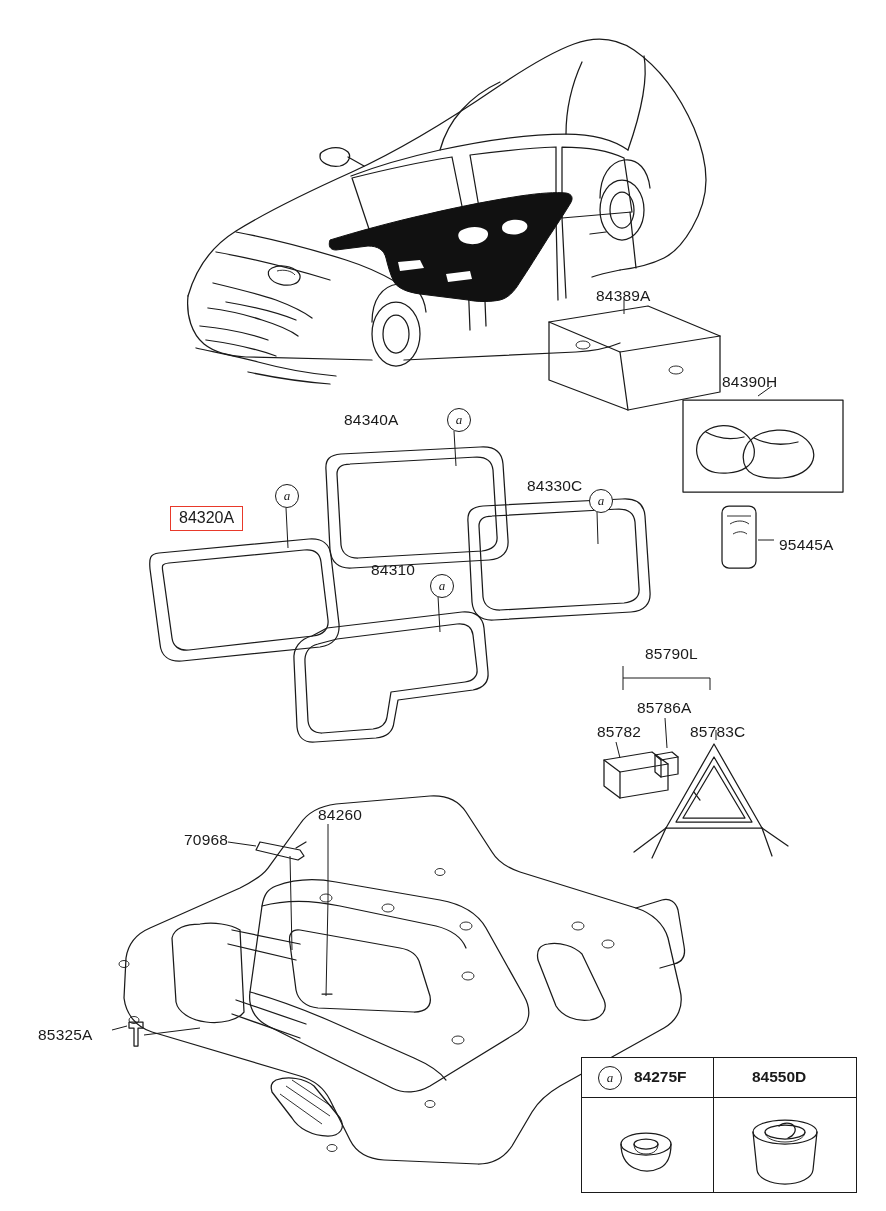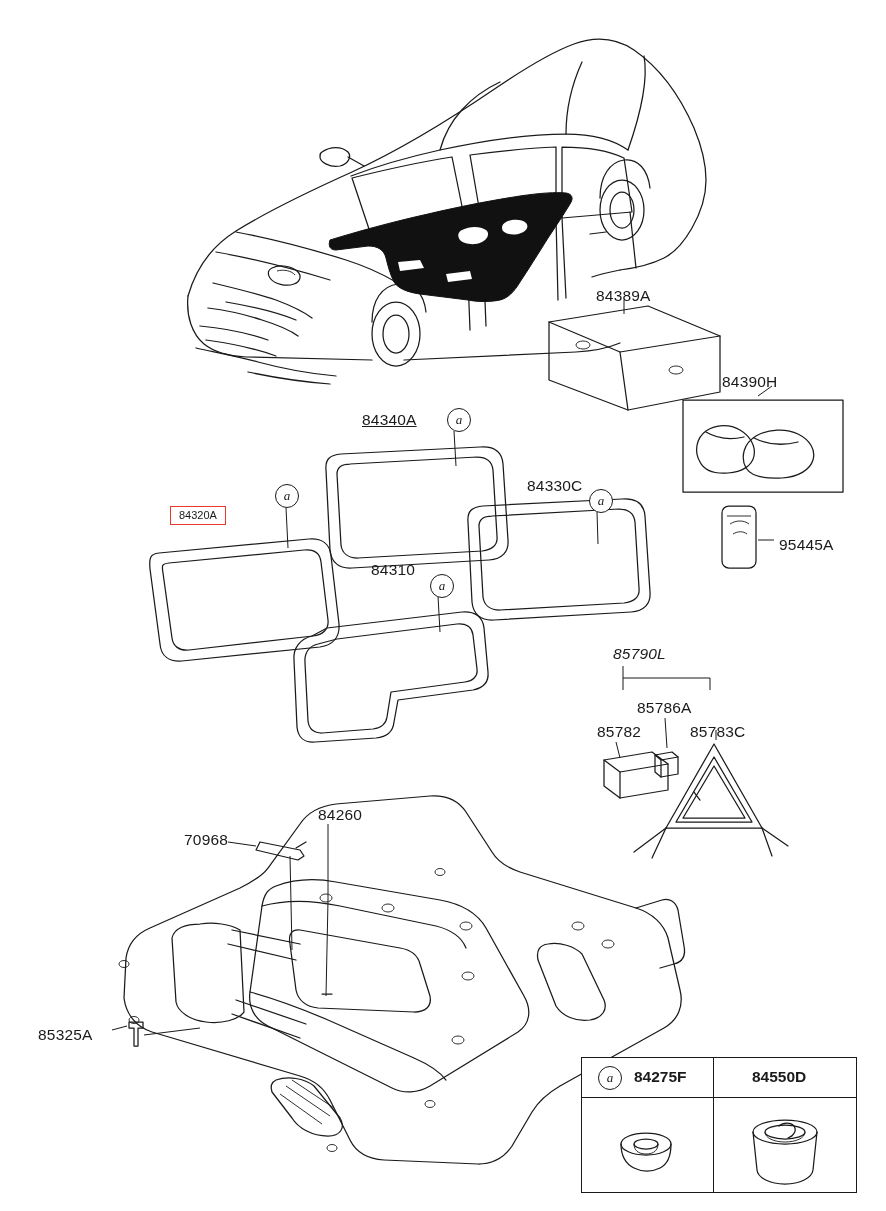--- a/index.html
+++ b/index.html
@@ -20,21 +20,21 @@
   .lbl {
     position: absolute;
     font-size: 15.5px;
     color: #1a1a1a;
     letter-spacing: 0.2px;
     white-space: nowrap;
     font-family: "Liberation Sans", sans-serif;
   }
   .lbl-hl {
     position: absolute;
-    font-size: 11px;
+    font-size: 16px;
     color: #1a1a1a;
     white-space: nowrap;
     border: 1.6px solid #e8392a;
     padding: 2px 8px 3px 8px;
     background: #ffffff;
     font-family: "Liberation Sans", sans-serif;
   }
   .callout {
     position: absolute;
     width: 22px;
@@ -329,25 +329,25 @@
       <path class="ln" d="M129 1022 L 143 1022 L 143 1028 L 138 1028 L 138 1046 L 134 1046 L 134 1028 L 129 1028 Z"></path>
       <path class="lead" d="M112 1030 L 127 1026"></path>
       <path class="lead" d="M144 1035 L 200 1028"></path>
     </g>
 
   </svg>
 
   <div class="lbl" style="left:596px; top:287px;">84389A</div>
   <div class="lbl" style="left:722px; top:373px;">84390H</div>
   <div class="lbl" style="left:779px; top:536px;text-align:right;">95445A</div>
-  <div class="lbl" style="left:362px; top:411px;text-decoration:underline;">84340A</div>
+  <div class="lbl" style="left:344px; top:411px;">84340A</div>
   <div class="lbl" style="left:527px; top:455px;margin-top:22px;">84330C</div>
   <div class="lbl-hl" style="left:170px; top:506px;">84320A</div>
   <div class="lbl" style="left:371px; top:561px;">84310</div>
-  <div class="lbl" style="left:613px; top:645px;font-style:italic;">85790L</div>
+  <div class="lbl" style="left:645px; top:645px;">85790L</div>
   <div class="lbl" style="left:637px; top:699px;">85786A</div>
   <div class="lbl" style="left:597px; top:723px;text-align:right;">85782</div>
   <div class="lbl" style="left:690px; top:723px;">85783C</div>
   <div class="lbl" style="left:318px; top:806px;">84260</div>
   <div class="lbl" style="left:184px; top:831px;">70968</div>
   <div class="lbl" style="left:38px; top:1026px;">85325A</div>
 
   <div class="callout" style="left:447px; top:408px;">a</div>
   <div class="callout" style="left:589px; top:489px;">a</div>
   <div class="callout" style="left:275px; top:484px;">a</div>

